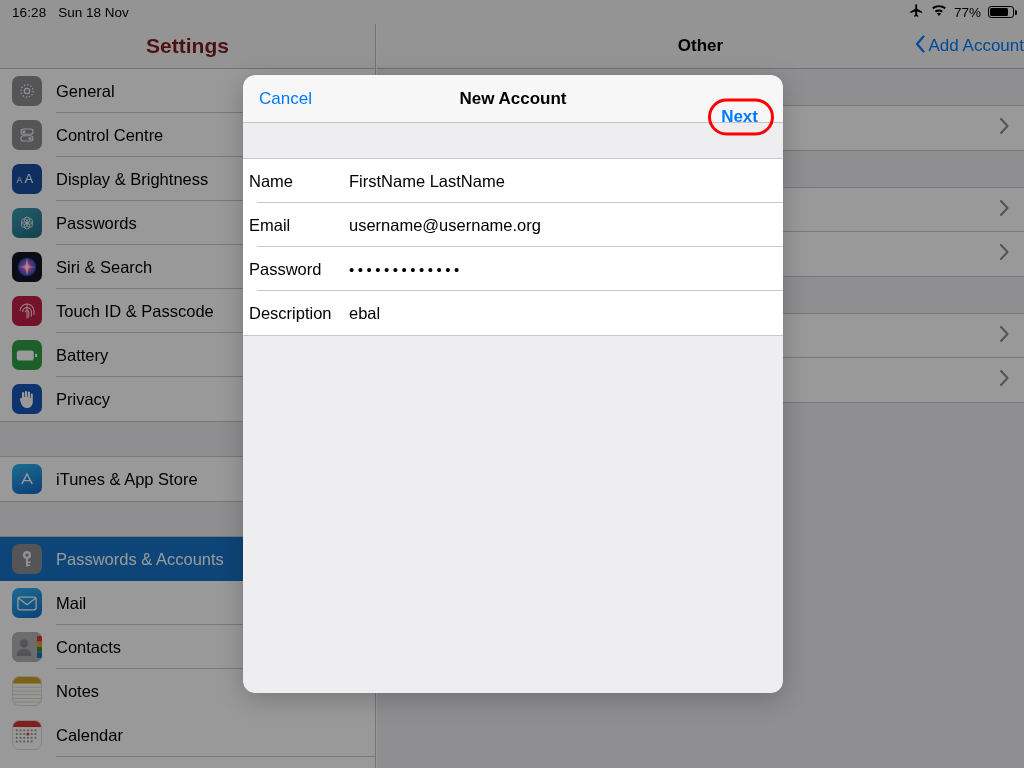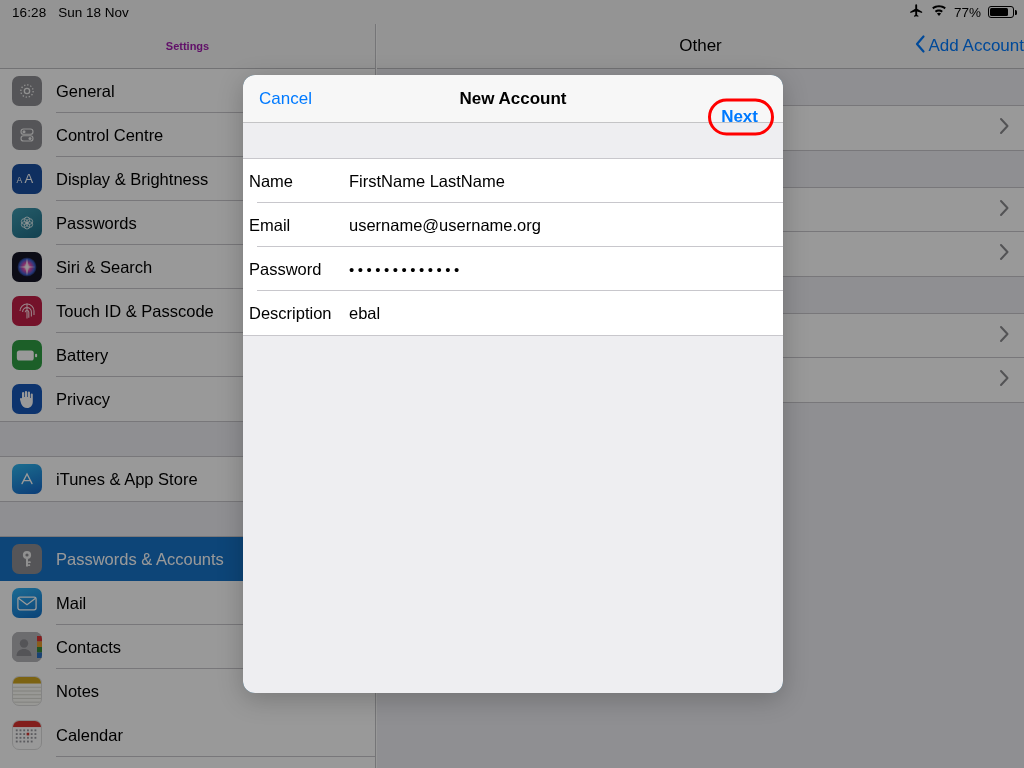--- a/index.html
+++ b/index.html
@@ -42,21 +42,21 @@
   .sidebar {
     position: absolute; top: 24px; left: 0; width: 376px; bottom: 0;
     background: #efeff4;
     border-right: 1px solid #c3c3c7;
   }
   .sidebar-header {
     height: 45px; background: #f7f7f7;
     border-bottom: 1px solid #bfbfc2;
     display: flex; align-items: center; justify-content: center;
   }
-  .sidebar-title { font-size: 11px; font-weight: bold; color: #a21caf; }
+  .sidebar-title { font-size: 21px; font-weight: bold; color: #7f1d1d; }
   .sidebar-list { position: absolute; top: 45px; left: 0; right: 0; bottom: 0; background: #ffffff; }
 
   .srow {
     position: relative; height: 44px;
     display: flex; align-items: center;
     background: #ffffff;
     padding-left: 12px;
   }
   .srow.sel { background: #1673c8; }
   .srow .sep {
@@ -75,21 +75,21 @@
   
   .detail { position: absolute; top: 24px; left: 377px; right: 0; bottom: 0; background: #efeff4; }
   .detail-header {
     height: 45px; background: #f7f7f7; border-bottom: 1px solid #bfbfc2;
     position: relative; display: flex; align-items: center; justify-content: flex-end;
   }
   .back-btn { display: flex; align-items: center; margin-left: 12px; color: #007aff; }
   .back-label { font-size: 17px; color: #007aff; margin-left: 3px; }
   .detail-title {
     position: absolute; left: 0; right: 0; text-align: center;
-    font-size: 17px; font-weight: normal; color: #000; pointer-events: none;
+    font-size: 17px; font-weight: bold; color: #000; pointer-events: none;
   }
   .detail-body { position: absolute; top: 45px; left: 0; right: 0; bottom: 0; }
   .dgroup { background: #ffffff; border-top: 1px solid #c8c7cc; border-bottom: 1px solid #c8c7cc; }
   .drow {
     position: relative; height: 44px; display: flex; align-items: center;
     padding: 0 14px 0 16px; background: #ffffff;
   }
   .drow .dsep { position: absolute; left: 16px; right: 0; bottom: 0; height: 1px; background: #c8c7cc; }
   .drow-label { font-size: 16.5px; color: #000; }
   .chev-r { margin-left: auto; color: #c7c7cc; }

